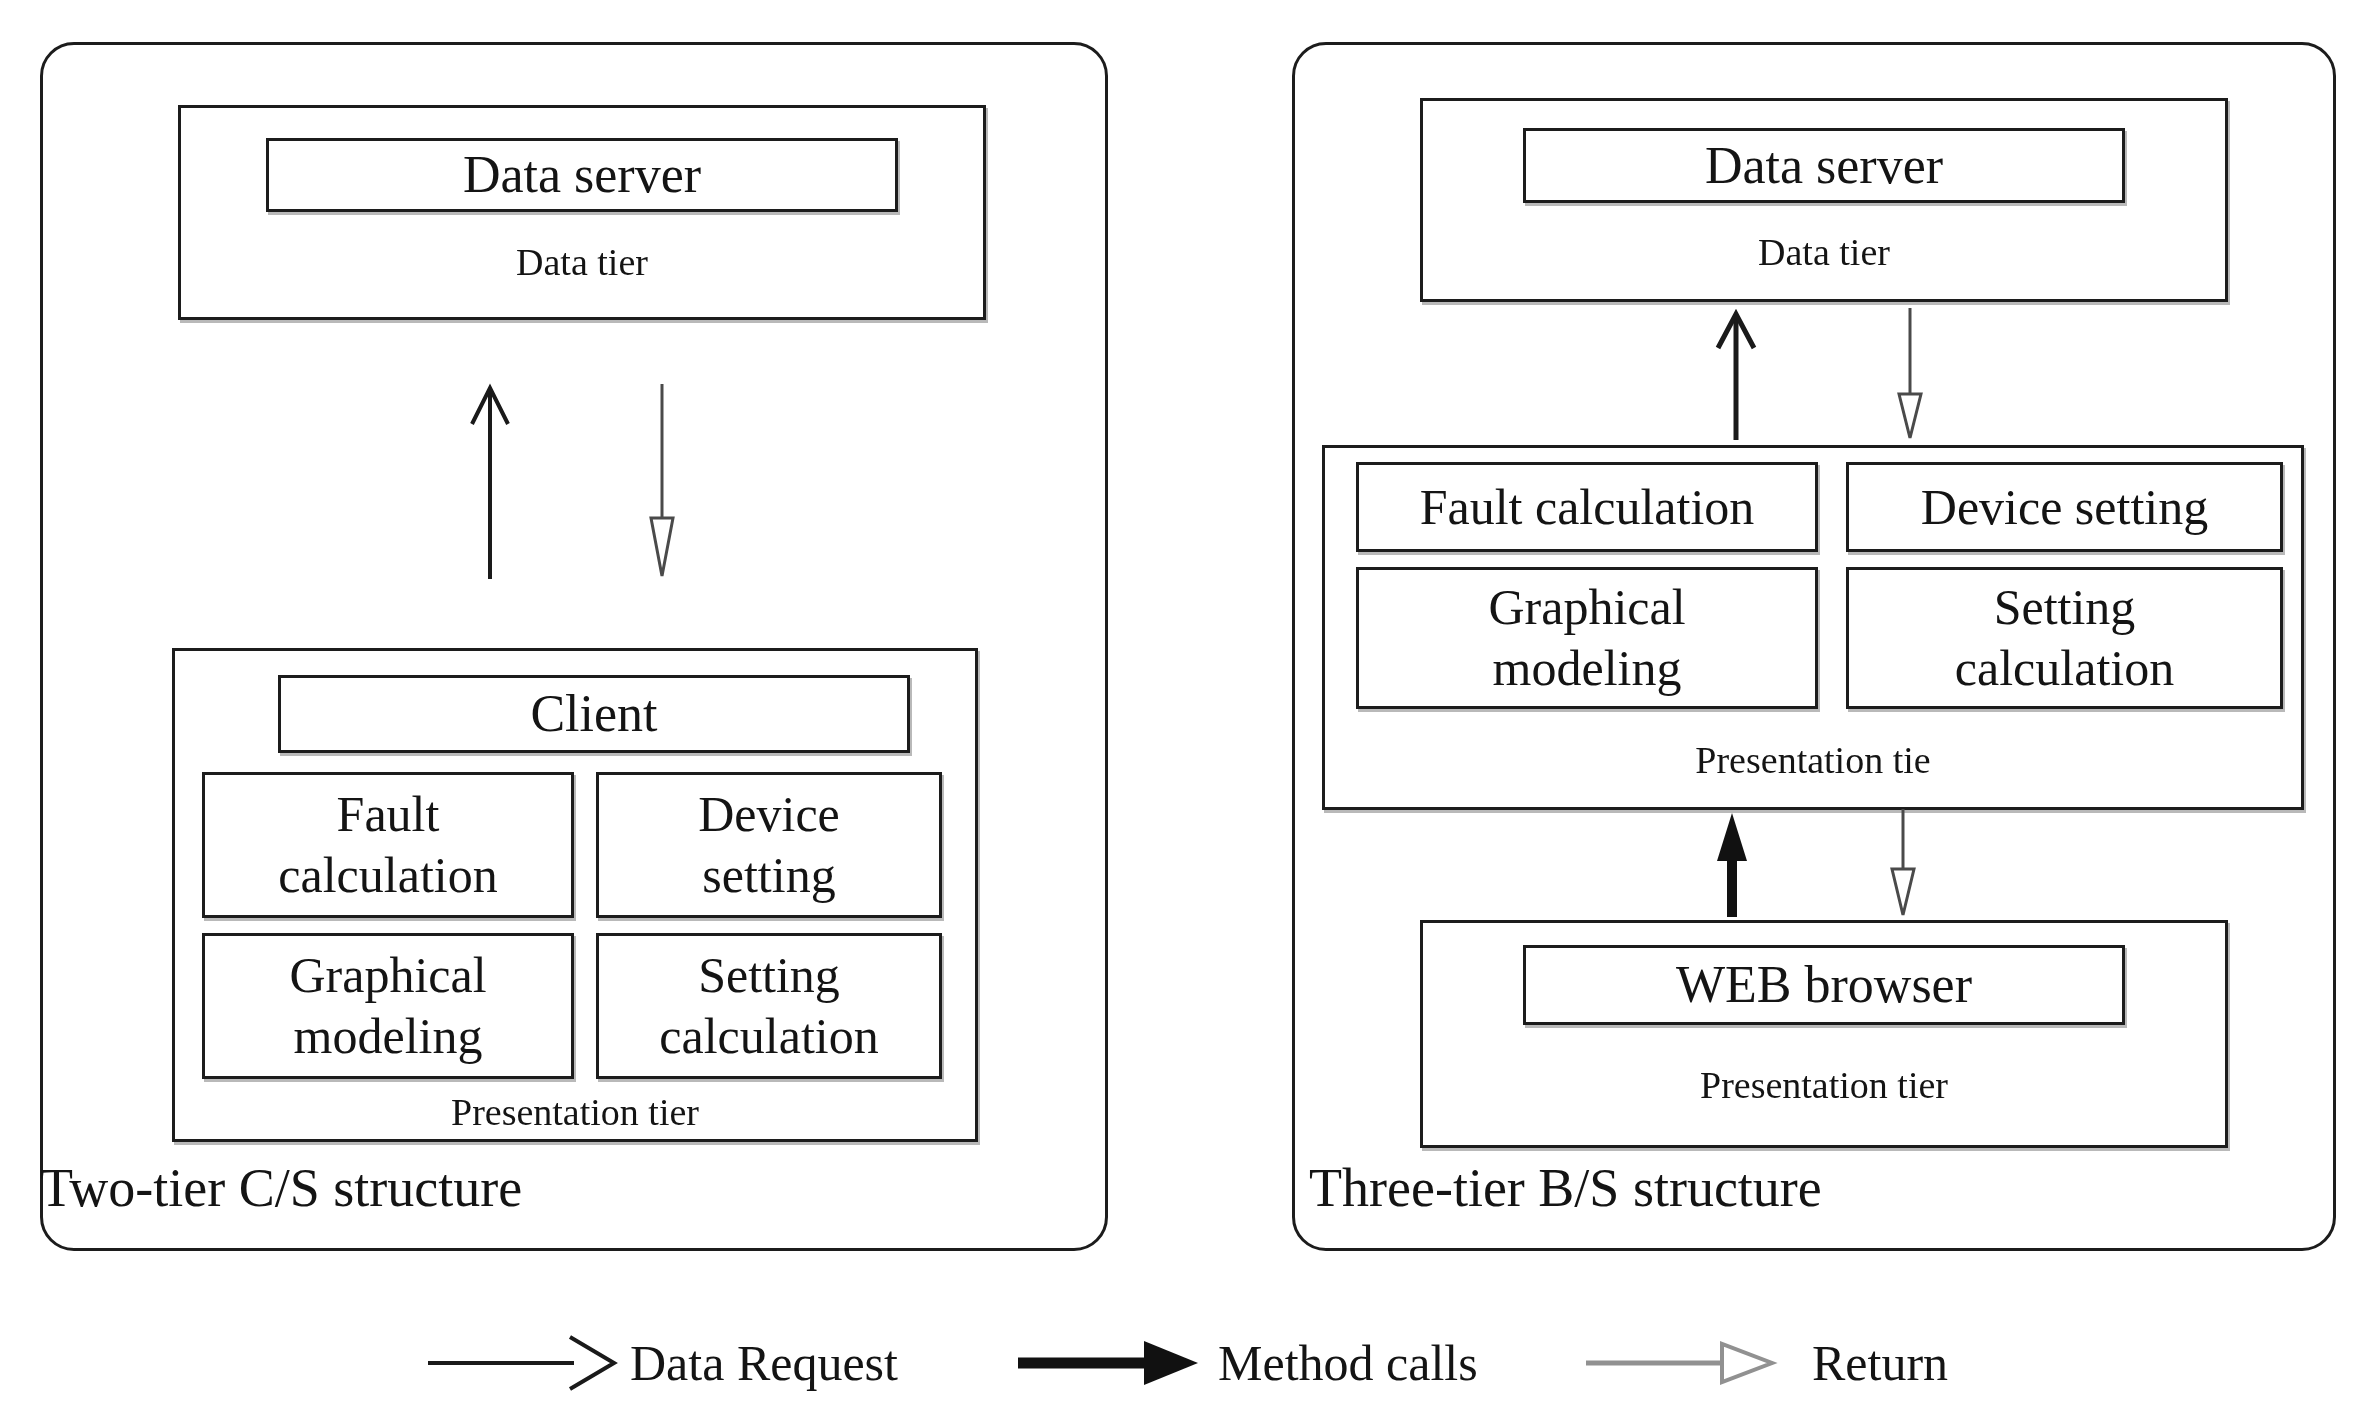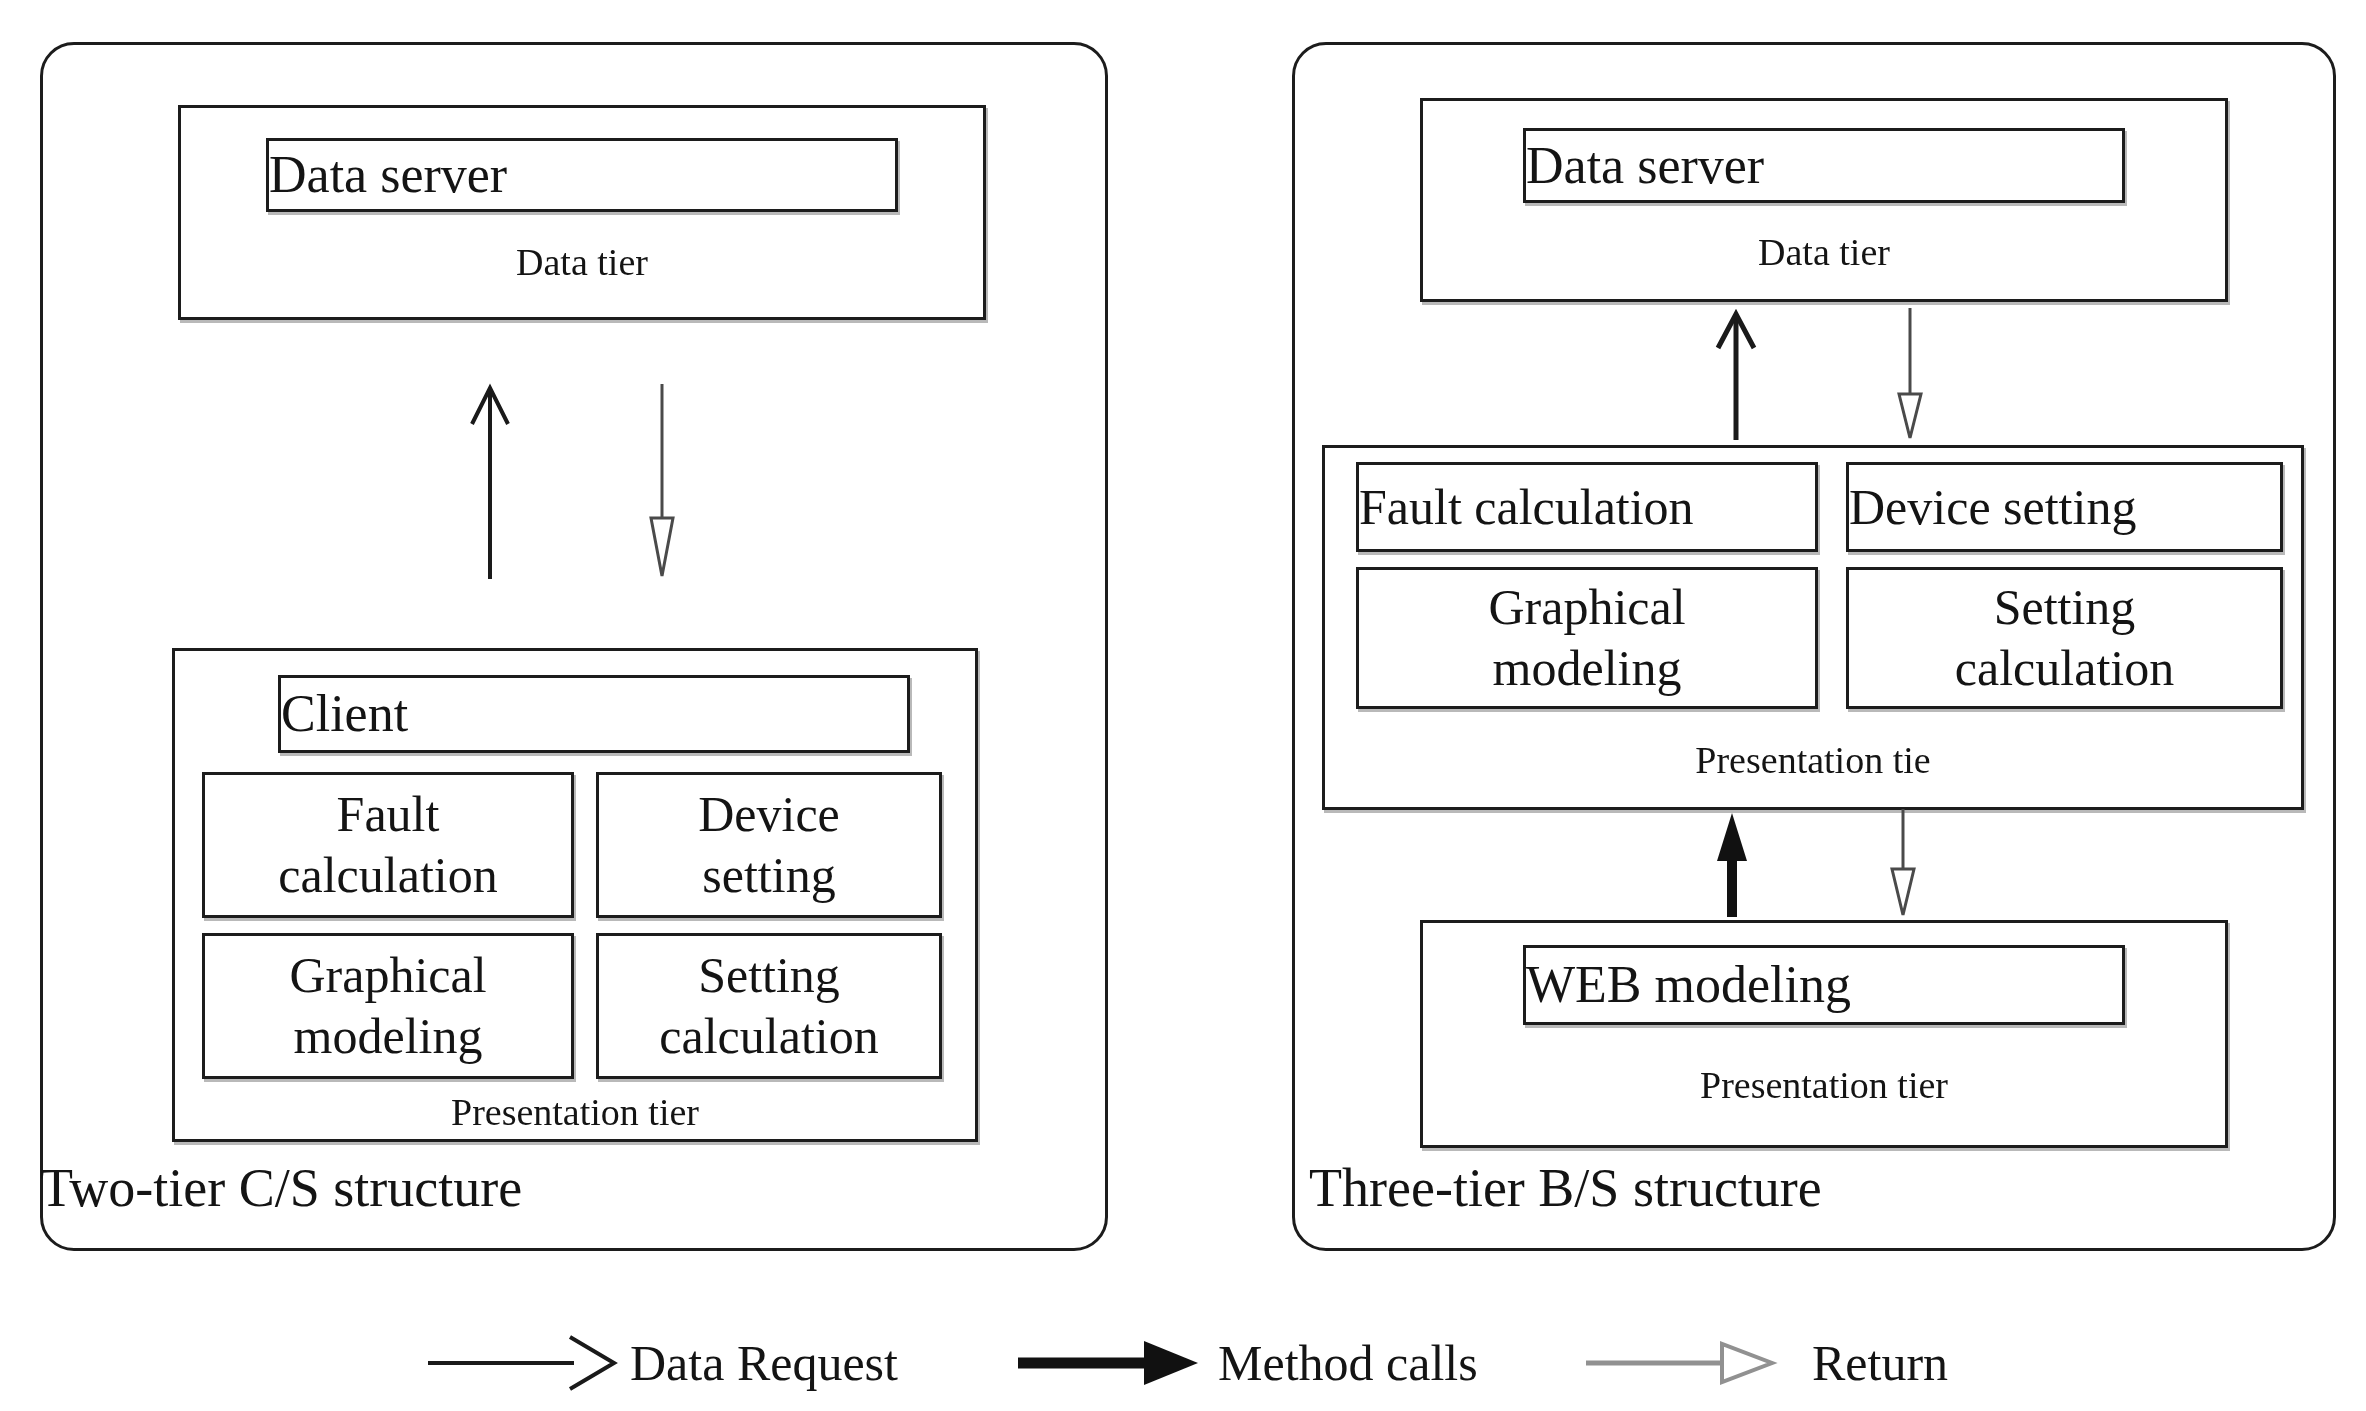--- a/index.html
+++ b/index.html
@@ -26,20 +26,21 @@
   .box {
     position: absolute;
     border: 3px solid #1c1c1c;
     background: #ffffff;
     box-shadow: 2px 3px 0 rgba(100,100,100,0.45);
     box-sizing: border-box;
   }
   .box-label {
     display: flex;
     align-items: center;
+    justify-content: center;
     text-align: center;
     font-size: 50px;
     line-height: 1.22;
   }
   .tier-label {
     position: absolute;
     text-align: center;
     font-size: 38px;
     line-height: 60px;
     white-space: nowrap;
@@ -139,21 +140,21 @@
     <polygon points="13,52 28,4 43,52" fill="#111111"></polygon>
     <line x1="28" y1="44" x2="28" y2="108" stroke="#111111" stroke-width="10"></line>
   </svg>
   <svg class="abs" style="left:1881px; top:809px;" width="44" height="110" viewBox="0 0 44 110">
     <line x1="22" y1="0" x2="22" y2="62" stroke="#4a4a4a" stroke-width="3"></line>
     <polygon points="11,60 33,60 22,106" fill="#ffffff" stroke="#4a4a4a" stroke-width="3"></polygon>
   </svg>
 
   <div class="box" style="left:1420px; top:920px; width:808px; height:228px;"></div>
   <div class="box box-label" style="left:1523px; top:945px; width:602px; height:80px; font-size:52px;">
-    <span>WEB modeling</span>
+    <span>WEB browser</span>
   </div>
   <div class="tier-label" style="left:1420px; top:1055px; width:808px;">Presentation tier</div>
 
   <div class="caption" style="left:1292px; top:1158px; width:1038px;padding-left:17px;">Three-tier B/S structure</div>
 
   <div>
 
     <svg class="abs" style="left:424px; top:1327px;" width="200" height="72" viewBox="0 0 200 72">
       <line x1="4" y1="36" x2="150" y2="36" stroke="#1a1a1a" stroke-width="4"></line>
       <polyline points="146,10 190,36 146,62" fill="none" stroke="#1a1a1a" stroke-width="4"></polyline>

